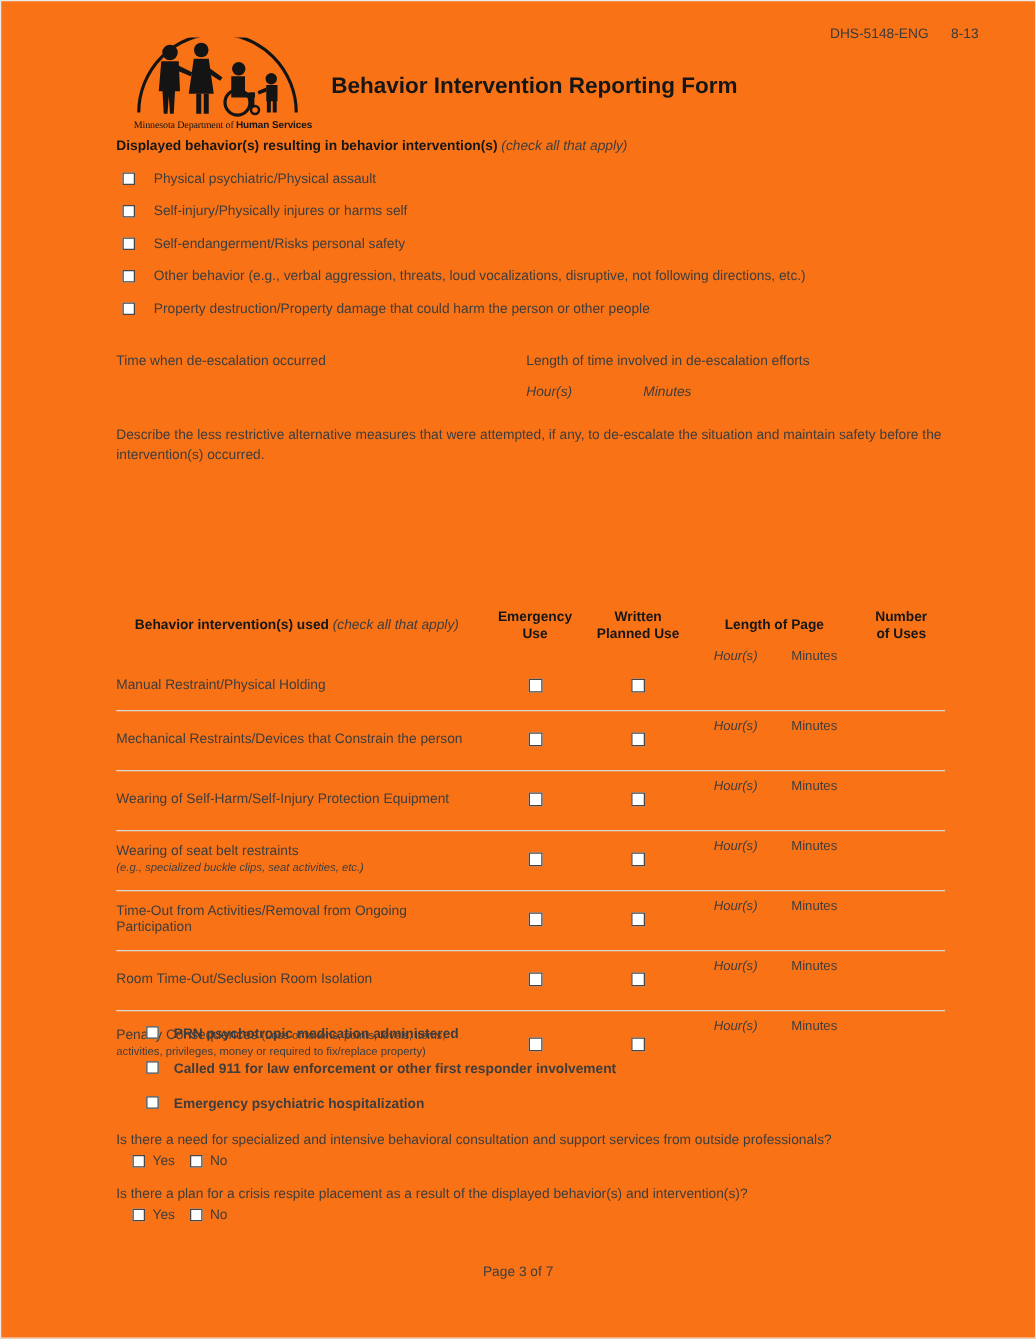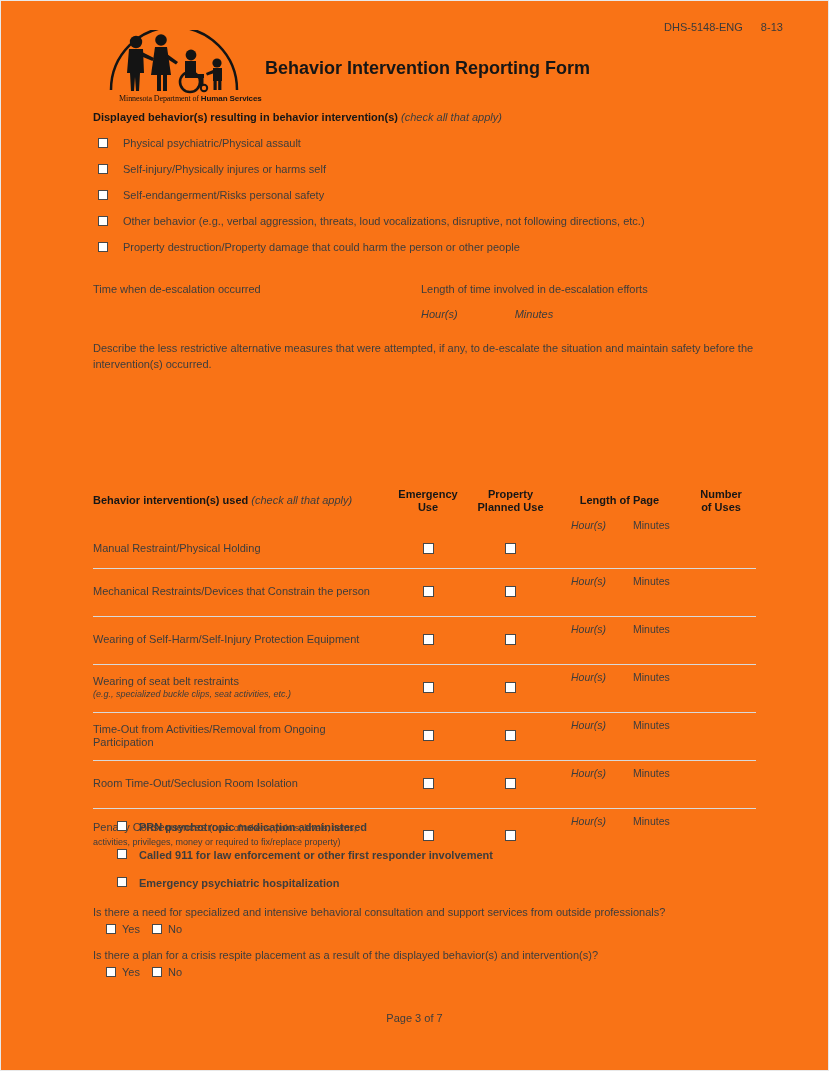--- a/index.html
+++ b/index.html
@@ -12,21 +12,21 @@
   .b{font-weight:bold;color:#161616;}
   .it{font-style:italic;}
   .sm{font-size:9px;}
   .pre{white-space:pre-line;}
   
   .cb{display:inline-block;width:10px;height:10px;border:1.5px solid #474747;background:#fff;flex:none;box-sizing:border-box;}
   .cb-lg{width:11px;height:11px;}
   
   .formnum{top:20px;left:663px;display:flex;gap:18px;color:#3a3a3a;}
   .logo{top:29px;left:106px;width:150px;}
-  .logo-caption{font-family:"Liberation Serif",serif;font-size:8px;color:#111;white-space:nowrap;margin-top:-2px;letter-spacing:-0.1px;margin-left:12px;}
+  .logo-caption{font-family:"Liberation Serif",serif;font-size:8px;color:#111;white-space:nowrap;margin-top:-2px;letter-spacing:-0.1px;}
   .logo-caption .b{font-family:"Liberation Sans",sans-serif;font-size:8px;}
   .title{top:57px;left:264px;font-size:18px;}
   
   .sec-displayed{top:110px;left:92px;width:680px;}
   .chk-item{display:flex;align-items:flex-start;margin-top:14px;margin-left:5px;}
   .chk-item .cb{margin-top:1px;}
   .chk-item .lbl{margin-left:15px;}
   
   .sec-deesc{top:282px;left:92px;width:680px;display:flex;}
   .deesc-left{width:328px;flex:none;}
@@ -141,26 +141,26 @@
         <span class="it">Hour(s)</span>
         <span class="it min">Minutes</span>
       </div>
     </div>
   </div>
 
   <div class="abs sec-describe">Describe the less restrictive alternative measures that were attempted, if any, to de-escalate the situation and maintain safety before the intervention(s) occurred.</div>
 
   <div class="abs sec-table">
     <div class="tgrid thead">
-      <div class="c-label" style="padding-top:6px;">
+      <div class="c-label" style="padding-top:6px;align-items:center;">
           <span><span class="b">Behavior intervention(s) used</span> <span class="it">(check all that apply)</span></span>
         </div>
       <div class="th b pre">Emergency
 Use</div>
-      <div class="th b pre">Property
+      <div class="th b pre">Written
 Planned Use</div>
       <div class="th b h-len">Length of Page</div>
       <div class="th b pre" style="grid-column:6;">Number
 of Uses</div>
       <div class="h-sub h-sub-h it" style="grid-column:4;">Hour(s)</div>
       <div class="h-sub h-sub-m" style="grid-column:5;">Minutes</div>
     </div>
 
     <div class="tgrid trow trow-first">
       <div class="c-label">

